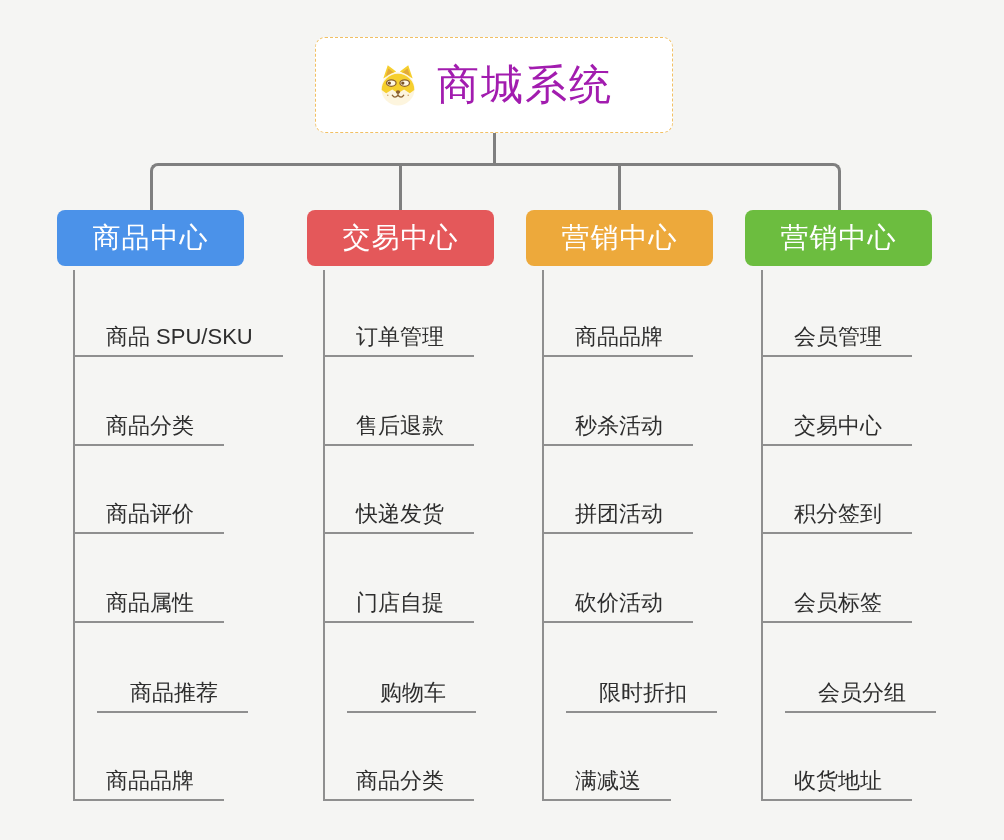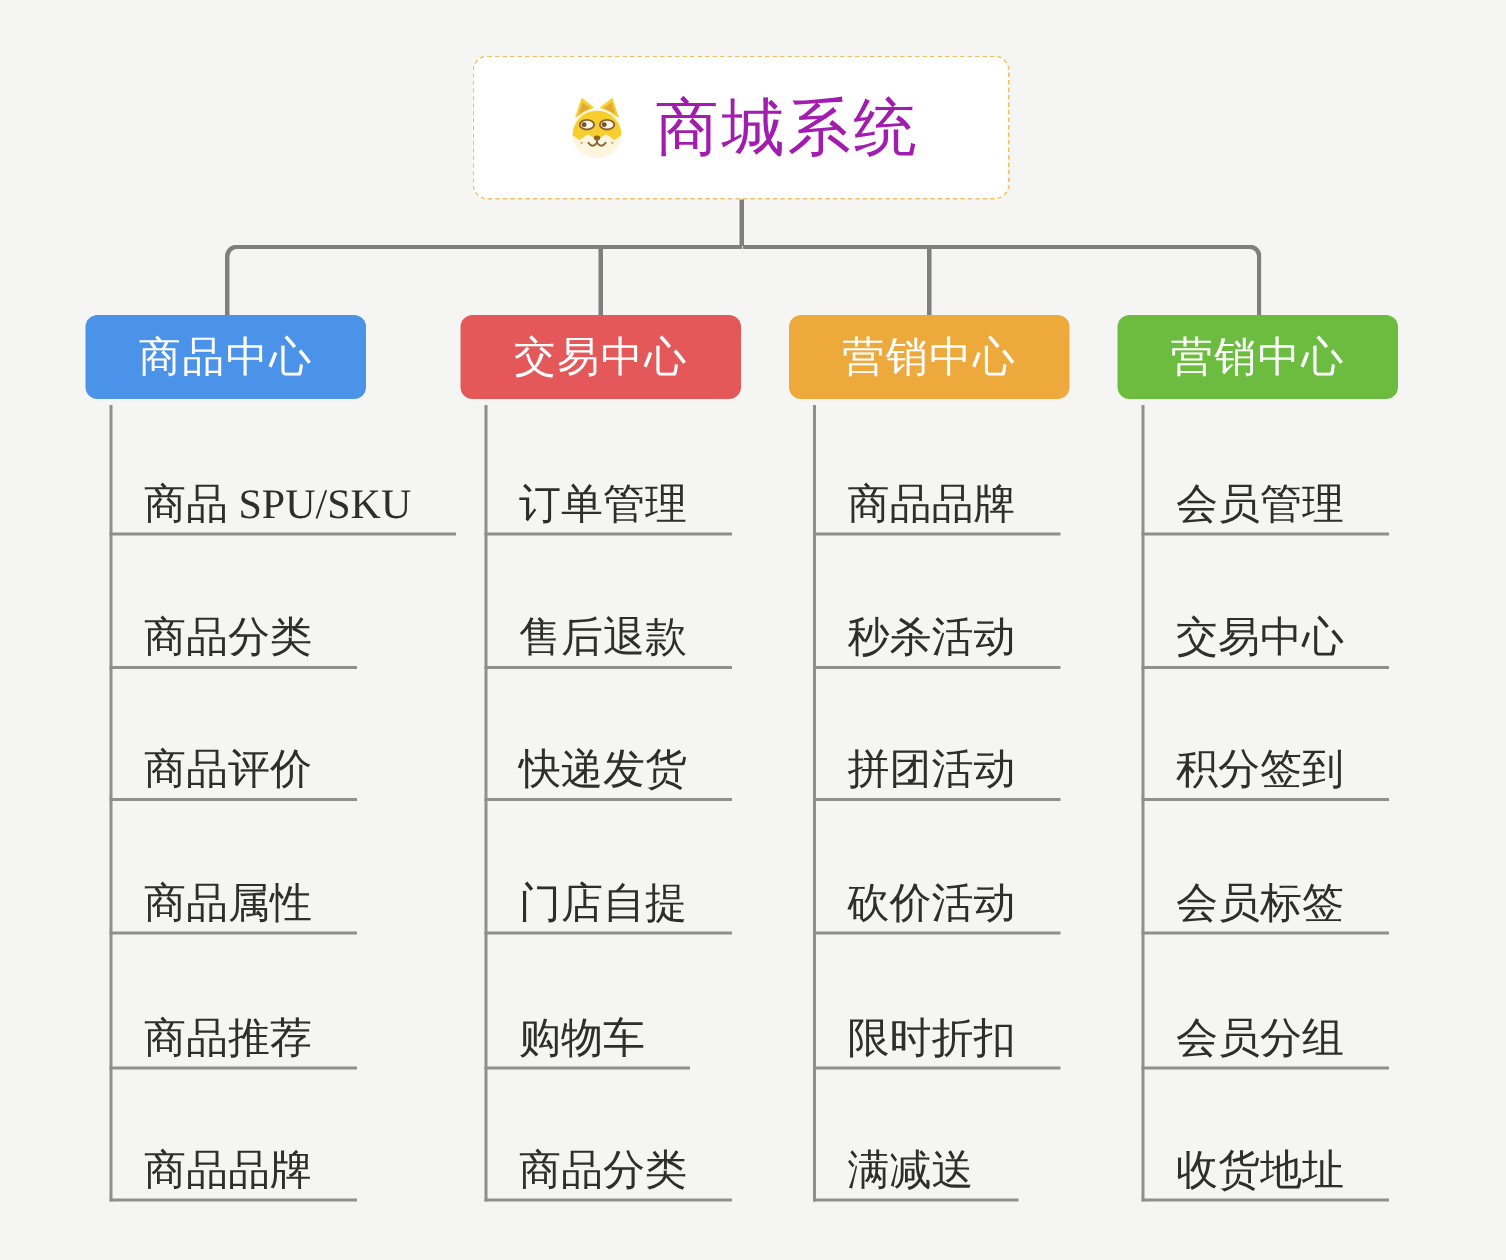--- a/index.html
+++ b/index.html
@@ -81,33 +81,32 @@
     position:absolute;
     left:16px;top:60px;
     width:2px;height:531px;
     background:#8f8f8f;
   }
   .leaf{
     position:absolute;
     left:16px;
     height:34px;
     line-height:32px;
-    padding:0 30px 0 23px;
+    padding:0 30px 0 33px;
     border-bottom:2px solid #8f8f8f;
-    font-size:28px;
+    font-size:22px;
     color:#2e2e2e;
     white-space:nowrap;
     box-sizing:content-box;
-    font-family:Liberation Serif, serif;
   }
   .r0{top:111px;}
   .r1{top:200px;}
   .r2{top:288px;}
   .r3{top:377px;}
-  .r4{top:467px;}
+  .r4{top:467px;margin-left:24px;}
   .r5{top:555px;}
 </style>
 </head>
 <body>
 
 <div id="canvas">
 
   <div class="root-node">
     <svg class="doge" viewBox="0 0 72 72">
 

